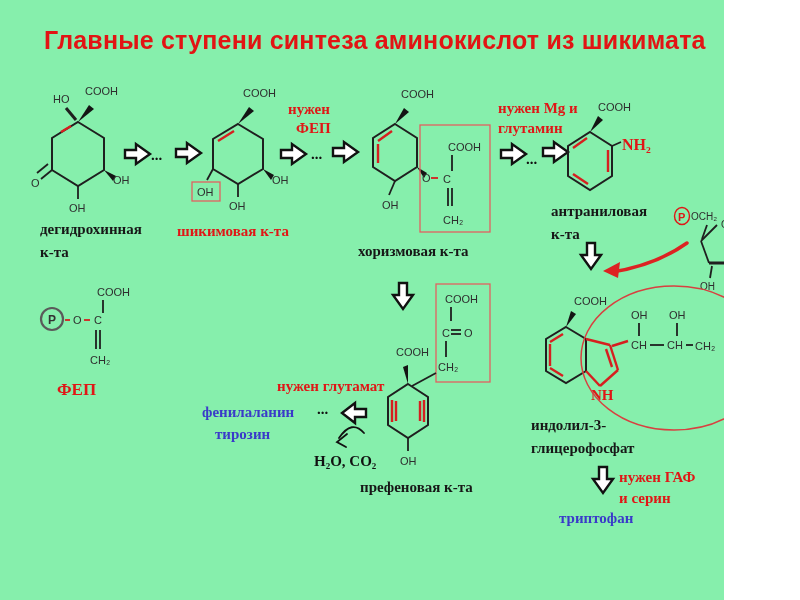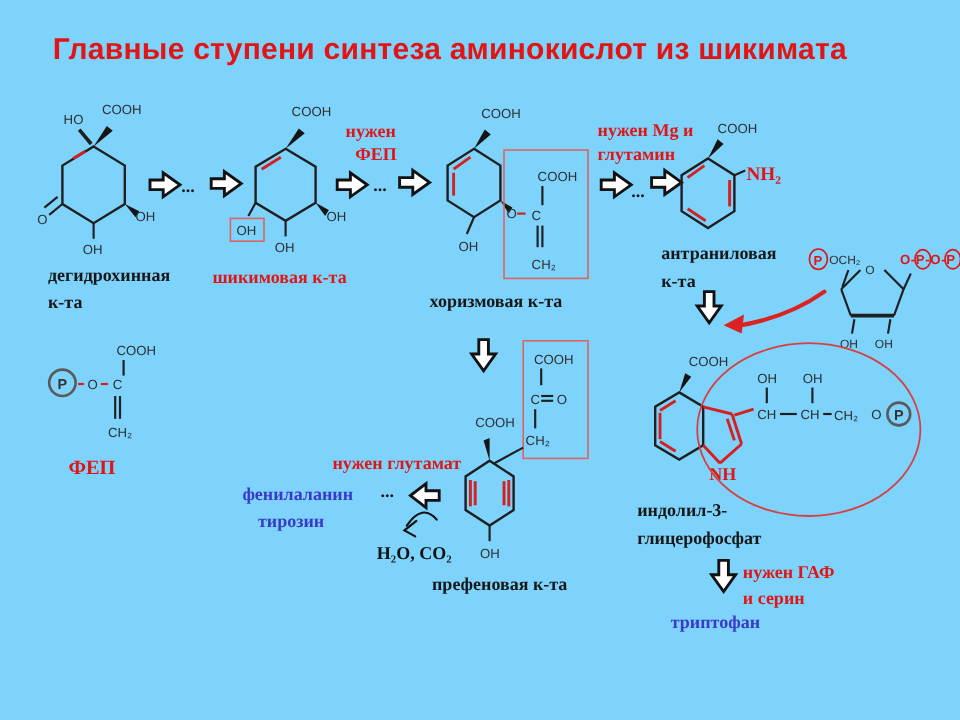--- a/index.html
+++ b/index.html
@@ -1,16 +1,16 @@
 <!DOCTYPE html>
 <html><head>
 <meta charset="utf-8">
 <style>
   html,body{margin:0;padding:0;background:#fff;}
-  .slide{position:relative;width:800px;height:600px;background:#7dd3fc;overflow:hidden;
+  .slide{position:relative;width:724px;height:600px;background:#86efac;overflow:hidden;
          font-family:"Liberation Sans",sans-serif;}
   svg{position:absolute;left:0;top:0;}
   .t-title{font-family:"Liberation Sans",sans-serif;font-weight:bold;font-size:25px;fill:#e21414;letter-spacing:.2px;}
   .t-name{font-family:"Liberation Serif",serif;font-weight:bold;font-size:15px;fill:#171717;}
   .t-red{font-family:"Liberation Serif",serif;font-weight:bold;font-size:15px;fill:#e01616;}
   .t-red-big{font-family:"Liberation Serif",serif;font-weight:bold;font-size:17px;fill:#e01616;}
   .t-blue{font-family:"Liberation Serif",serif;font-weight:bold;font-size:15px;fill:#3a3ac9;}
   .t-dots{font-family:"Liberation Serif",serif;font-weight:bold;font-size:15px;fill:#111;}
   .t-atom{font-family:"Liberation Sans",sans-serif;font-size:11px;fill:#2e2e2e;}
   .t-atom-sm{font-family:"Liberation Sans",sans-serif;font-size:10px;fill:#2e2e2e;}

